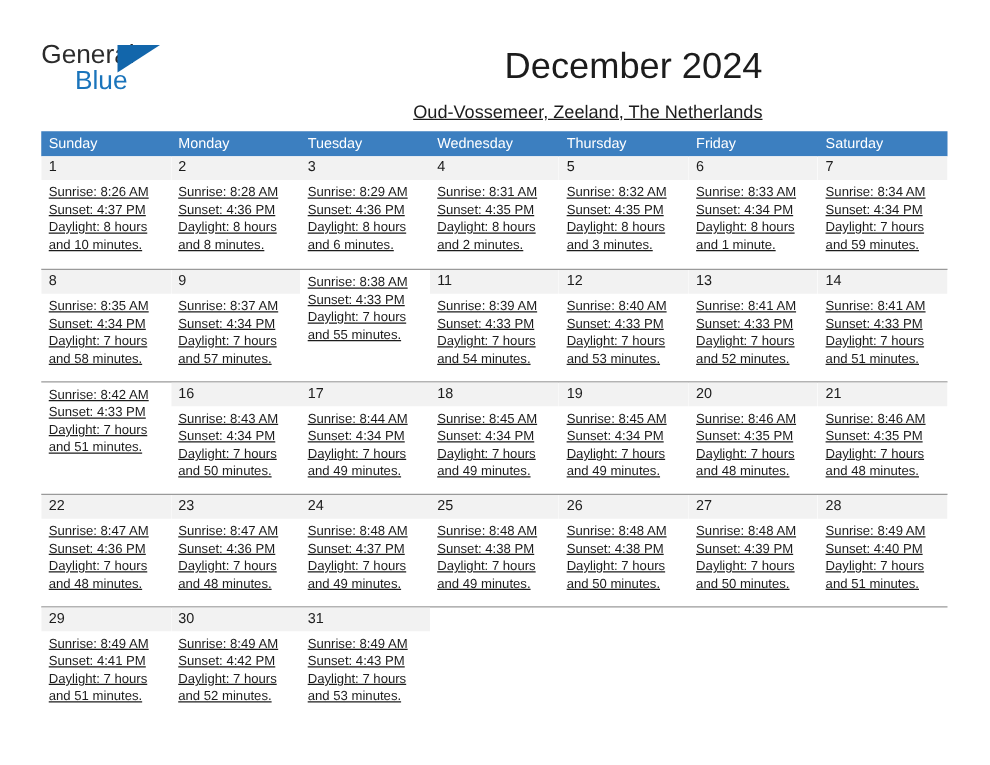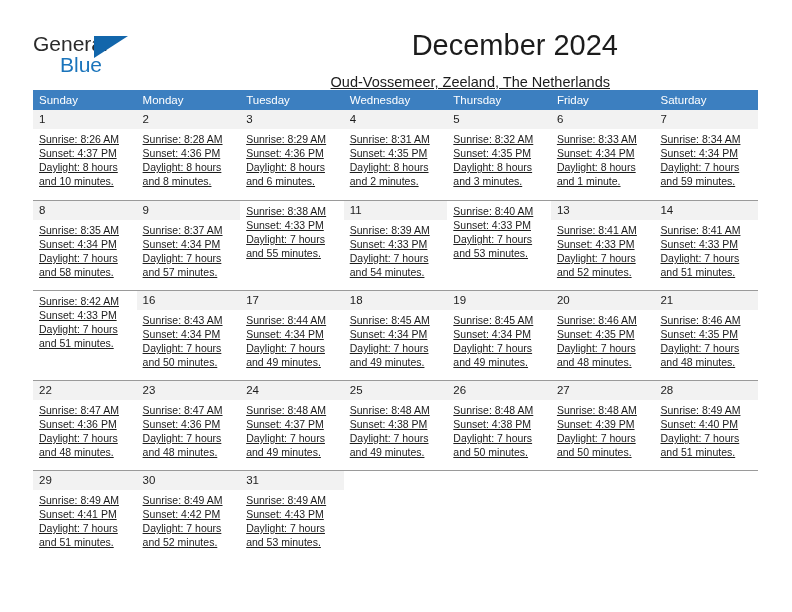--- a/index.html
+++ b/index.html
@@ -70,37 +70,37 @@
     right: 0;
     top: 0;
     text-align: right;
   }
   .cal-title {
     font-size: 29px;
     color: #1c1c1c;
     line-height: 34px;
     white-space: nowrap;
     font-weight: normal;
-    margin: 0;
+    margin: 8px;
   }
   .cal-subtitle {
     font-size: 14.5px;
     color: #1c1c1c;
     line-height: 20px;
     white-space: nowrap;
     margin: 10px 8px 0 0;
     font-weight: normal;
     text-decoration: underline;
   }
 
   
   .calendar {
     position: absolute;
     left: 33px;
-    top: 90px;
+    top: 105px;
     width: 725px;
   }
   .weekday-row {
     display: flex;
     background: #3c7fc0;
     height: 20px;
   }
   .weekday {
     flex: 1 1 0;
     color: #ffffff;
@@ -302,20 +302,23 @@
             <span class="day-num">11</span>
           </div>
         <div class="day-info">
           <div>Sunrise: 8:39 AM</div>
           <div>Sunset: 4:33 PM</div>
           <div>Daylight: 7 hours</div>
           <div>and 54 minutes.</div>
         </div>
       </div>
       <div class="day-cell">
+        <div class="day-num-band">
+            <span class="day-num">12</span>
+          </div>
         <div class="day-info">
           <div>Sunrise: 8:40 AM</div>
           <div>Sunset: 4:33 PM</div>
           <div>Daylight: 7 hours</div>
           <div>and 53 minutes.</div>
         </div>
       </div>
       <div class="day-cell">
         <div class="day-num-band">
             <span class="day-num">13</span>

